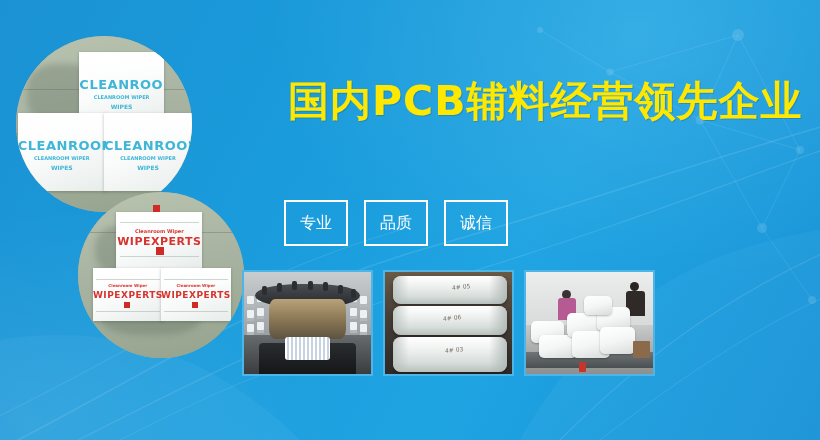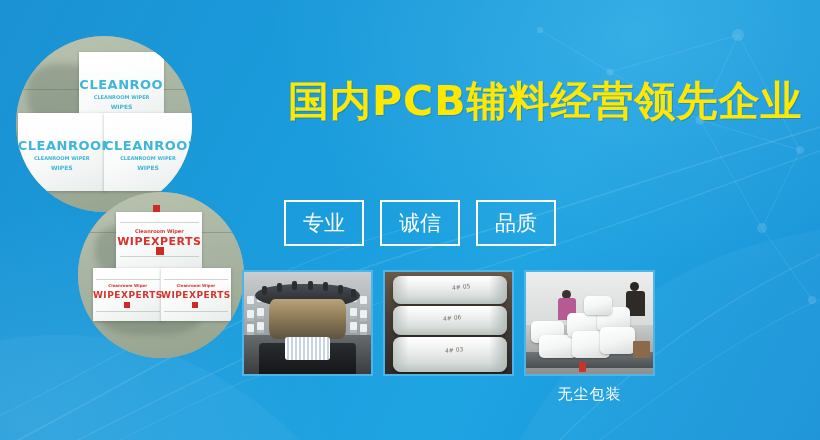--- a/index.html
+++ b/index.html
@@ -124,24 +124,24 @@
   }
 
   
   .tag-row {
     position:absolute;
     left:284px; top:200px;
     display:flex;
     gap:16px;
   }
   .tag {
-    width:80px; height:46px;
+    width:64px; height:46px;
     border:2px solid #ffffff;
     display:flex; align-items:center; justify-content:center;
-    font-size:21px;
+    font-size:16px;
     color:#ffffff;
     letter-spacing:0px;
   }
 
   
   .photo-strip {
     position:absolute;
     left:242px; top:270px;
     display:flex;
     gap:10px;
@@ -329,22 +329,22 @@
         <div class="pack-fold" style="top:80%;"></div>
       </div>
     </div>
   </div>
 
   <div class="headline">国内PCB辅料经营领先企业</div>
 
 
   <div class="tag-row">
     <div class="tag">专业</div>
+    <div class="tag">品质</div>
     <div class="tag">诚信</div>
-    <div class="tag">品质</div>
   </div>
 
   <div class="photo-strip">
 
     <div class="photo-cell">
       <div class="photo">
         <div class="knit-bg"></div>
         <div class="knit-wall"></div>
         <div class="cone" style="left:3px;top:24px;"></div>
         <div class="cone" style="left:3px;top:38px;"></div>
@@ -406,17 +406,16 @@
         <div class="pk-bale" style="left:4%;top:48%;width:26%;height:22%;"></div>
         <div class="pk-bale" style="left:10%;top:62%;width:30%;height:22%;"></div>
         <div class="pk-bale" style="left:32%;top:40%;width:26%;height:24%;"></div>
         <div class="pk-bale" style="left:36%;top:58%;width:30%;height:26%;"></div>
         <div class="pk-bale" style="left:56%;top:34%;width:26%;height:24%;"></div>
         <div class="pk-bale" style="left:58%;top:54%;width:28%;height:26%;"></div>
         <div class="pk-bale" style="left:46%;top:24%;width:22%;height:18%;"></div>
         <div class="pk-box" style="right:2%;bottom:16%;width:14%;height:16%;"></div>
         <div class="pk-red" style="left:42%;bottom:2%;width:7px;height:10px;"></div>
       </div>
-      <div class="caption">无尘包装</div>
     </div>
 
   </div>
 </div>
 
 </body></html>

